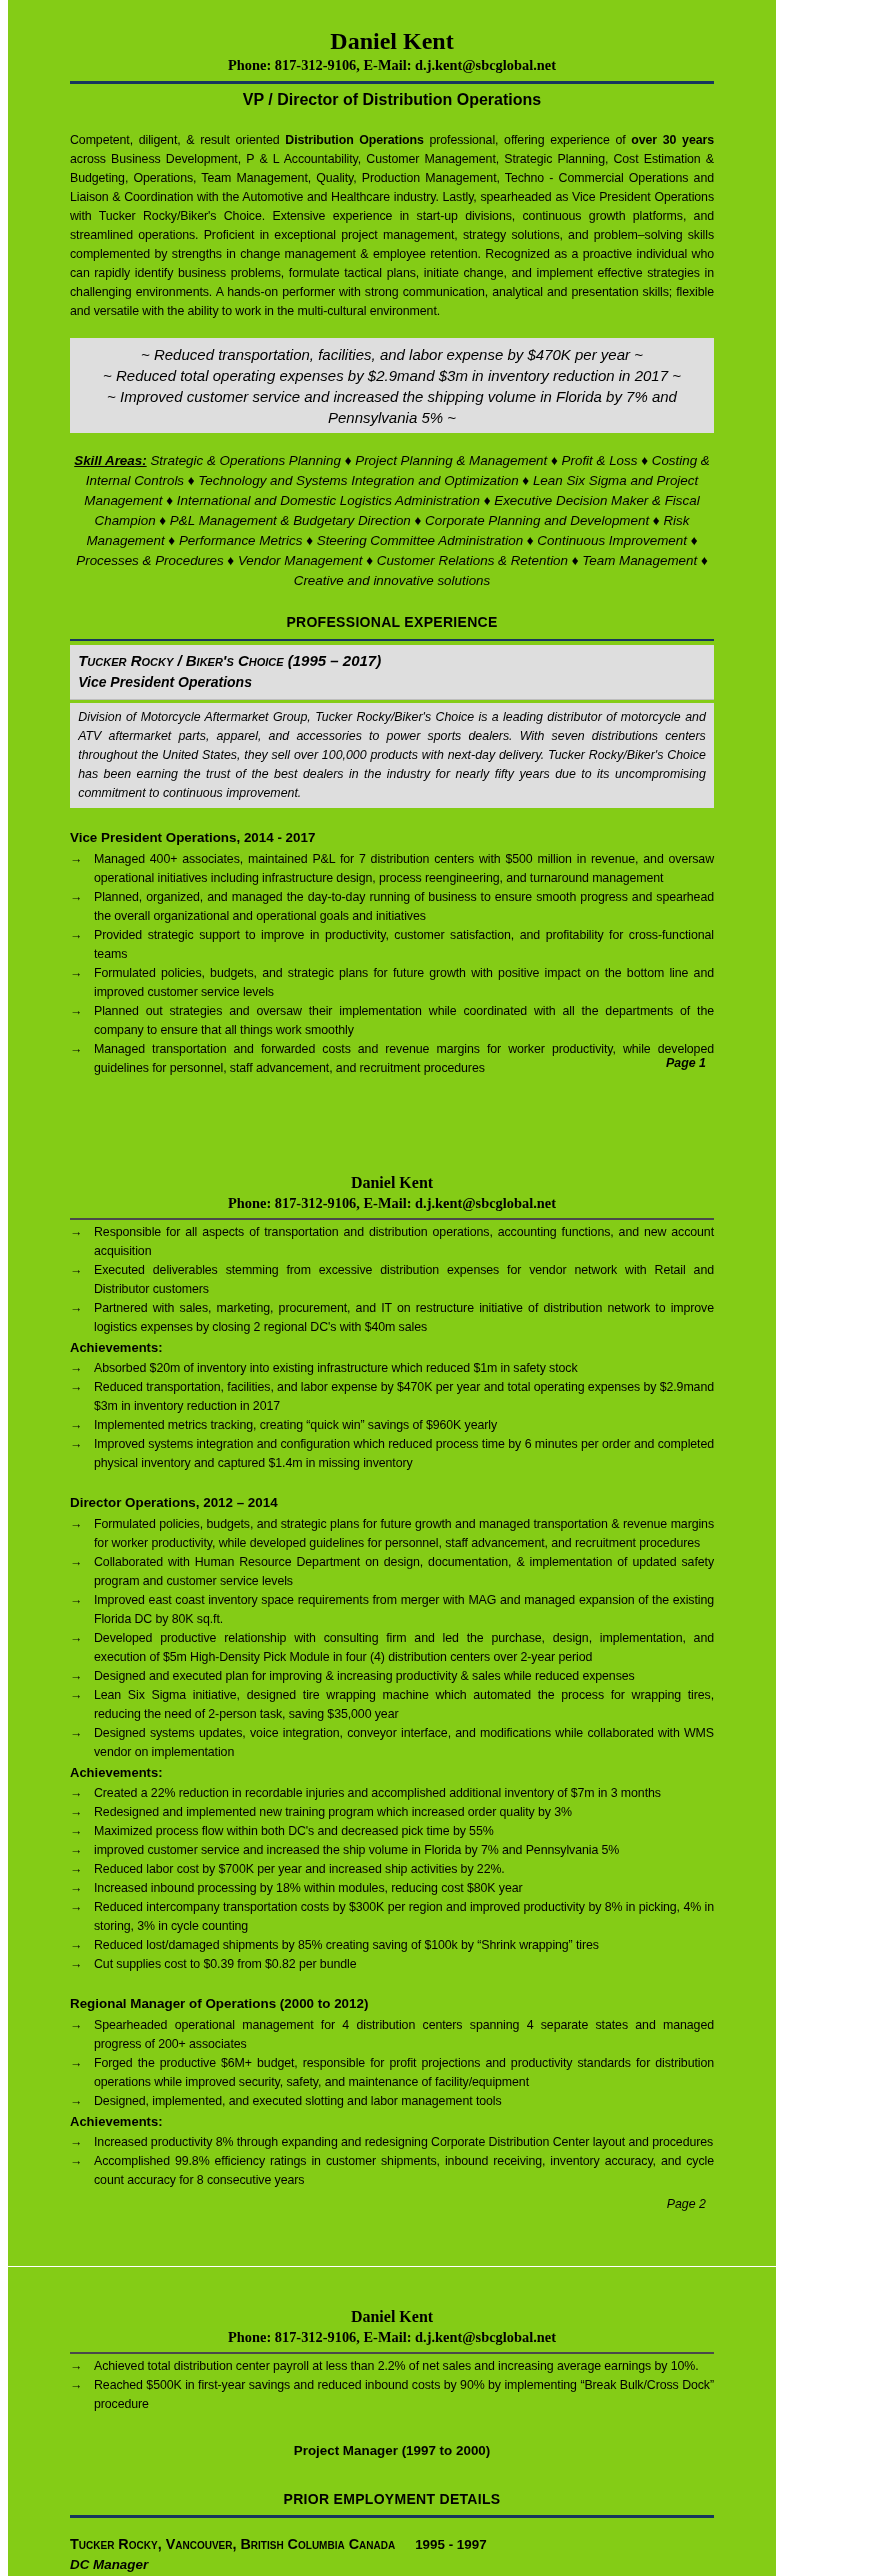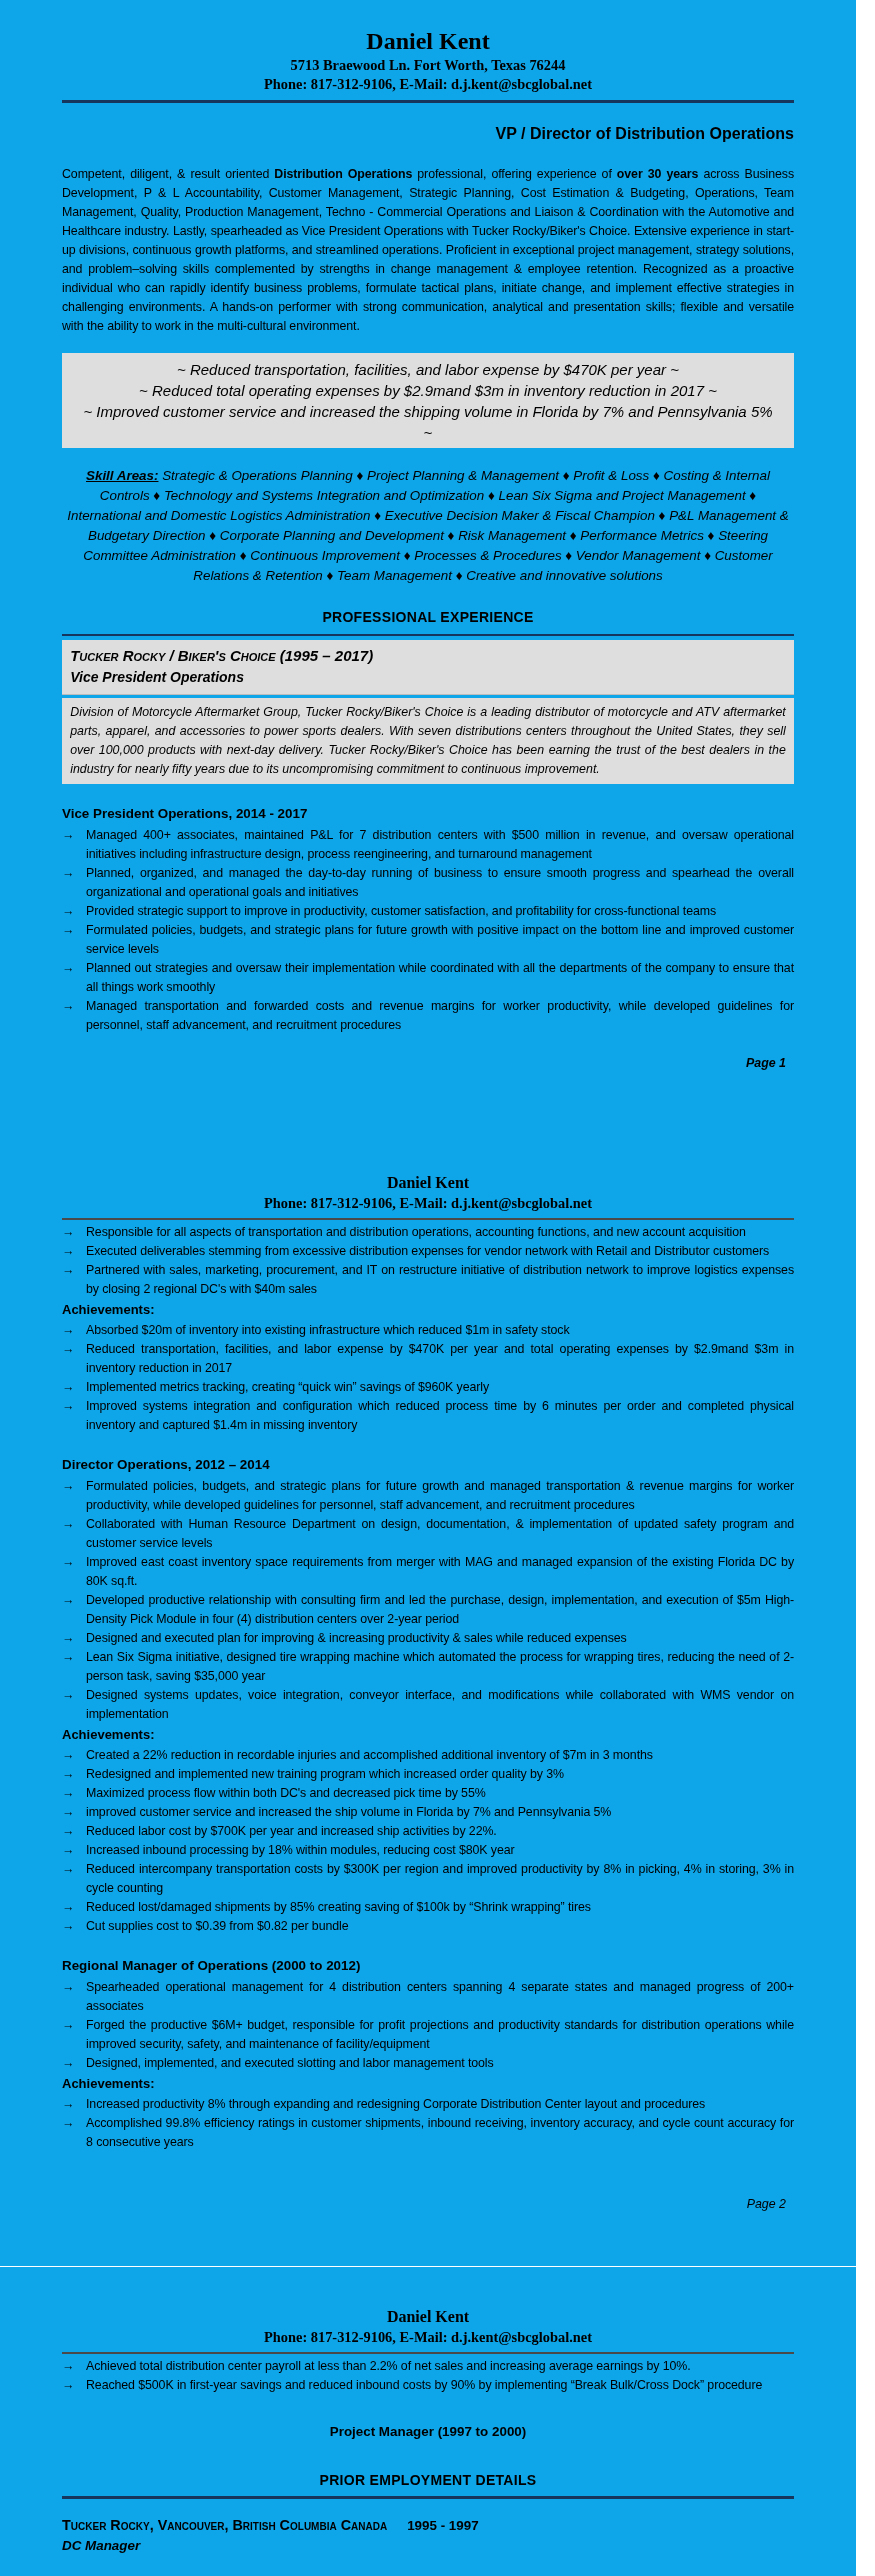--- a/index.html
+++ b/index.html
@@ -1,28 +1,28 @@
 <!DOCTYPE html>
 <html style="font-size:8.2px"><head>
 <meta charset="utf-8">
 <style>
   html,body{margin:0;padding:0;}
   body{
     width:876px;height:3400px;position:relative;background:#ffffff;color:#000;
     font-family:"Liberation Sans", sans-serif;
   }
-  .page{position:absolute;left:0;width:856px;height:1133px;background:#0ea5e9;overflow:hidden;}
+  .page{position:absolute;left:8px;width:768px;height:1133px;background:#84cc16;overflow:hidden;}
   #p1{top:0;} #p2{top:1133px;} #p3{top:2267px;}
   .inner{margin:0 62px;}
 
   
   .name1{font-family:"Liberation Serif", serif;font-size:24px;font-weight:700;text-align:center;padding-top:26px;line-height:30px;}
   .hline{font-family:"Liberation Serif", serif;font-size:14.4px;font-weight:700;text-align:center;line-height:19px;}
   .rule-navy{height:2.6px;background:#17365D;margin-top:6.2px;}
-  .jobtitle{font-size:16px;font-weight:700;text-align:right;margin-top:21px;line-height:19.6px;}
+  .jobtitle{font-size:16px;font-weight:700;text-align:center;margin-top:6px;line-height:19.6px;}
 
   
   .summary{margin-top:21.6px;font-size:12.4px;line-height:19px;text-align:justify;letter-spacing:-0.1px;}
   .hibox{margin-top:17.5px;background:#DEDEDE;text-align:center;font-weight:400;font-style:italic;font-size:15px;line-height:21px;padding:5.2px 15.5px;}
   .skills{margin-top:18.5px;font-style:italic;font-size:13.4px;line-height:20px;text-align:center;}
   .skills .lbl{font-weight:700;text-decoration:underline;}
   .secheading{margin-top:23px;font-size:14px;font-weight:700;text-align:center;letter-spacing:0.3px;}
   .rule-navy2{height:2.6px;background:#17365D;margin-top:8.2px;}
   .graybox{background:#DEDEDE;padding:5.2px 8.2px;margin-top:4.1px;}
   .box-divider{height:1.5px;background:#BDBDBD;}
@@ -49,21 +49,20 @@
   .emp .co{font-weight:700;font-variant:small-caps;font-size:14.4px;}
   .emp .yr{font-weight:700;font-size:13.4px;margin-left:20px;}
   .emptitle{font-weight:700;font-style:italic;font-size:13.4px;line-height:19.6px;}
 </style>
 </head>
 <body>
 
 <div class="page" id="p1">
   <div class="inner">
     <div class="name1">Daniel Kent</div>
-    <div class="hline">5713 Braewood Ln. Fort Worth, Texas 76244</div>
     <div class="hline">Phone: 817-312-9106, E-Mail: d.j.kent@sbcglobal.net</div>
     <div class="rule-navy"></div>
     <div class="jobtitle">VP / Director of Distribution Operations</div>
 
     <div class="summary"><span>Competent, diligent, &amp; result oriented </span><b>Distribution Operations</b><span> professional, offering experience of </span><b>over 30 years</b><span> across Business Development, P &amp; L Accountability, Customer Management, Strategic Planning, Cost Estimation &amp; Budgeting, Operations, Team Management, Quality, Production Management, Techno - Commercial Operations and Liaison &amp; Coordination with the Automotive and Healthcare industry. Lastly, spearheaded as Vice President Operations with Tucker Rocky/Biker's Choice. Extensive experience in start-up divisions, continuous growth platforms, and streamlined operations. Proficient in exceptional project management, strategy solutions, and problem–solving skills complemented by strengths in change management &amp; employee retention. Recognized as a proactive individual who can rapidly identify business problems, formulate tactical plans, initiate change, and implement effective strategies in challenging environments. A hands-on performer with strong communication, analytical and presentation skills; flexible and versatile with the ability to work in the multi-cultural environment.</span></div>
 
     <div class="hibox">
       <div>~ Reduced transportation, facilities, and labor expense by $470K per year ~</div>
       <div>~ Reduced total operating expenses by $2.9mand $3m in inventory reduction in 2017 ~</div>
       <div>~ Improved customer service and increased the shipping volume in Florida by 7% and Pennsylvania 5% ~</div>

